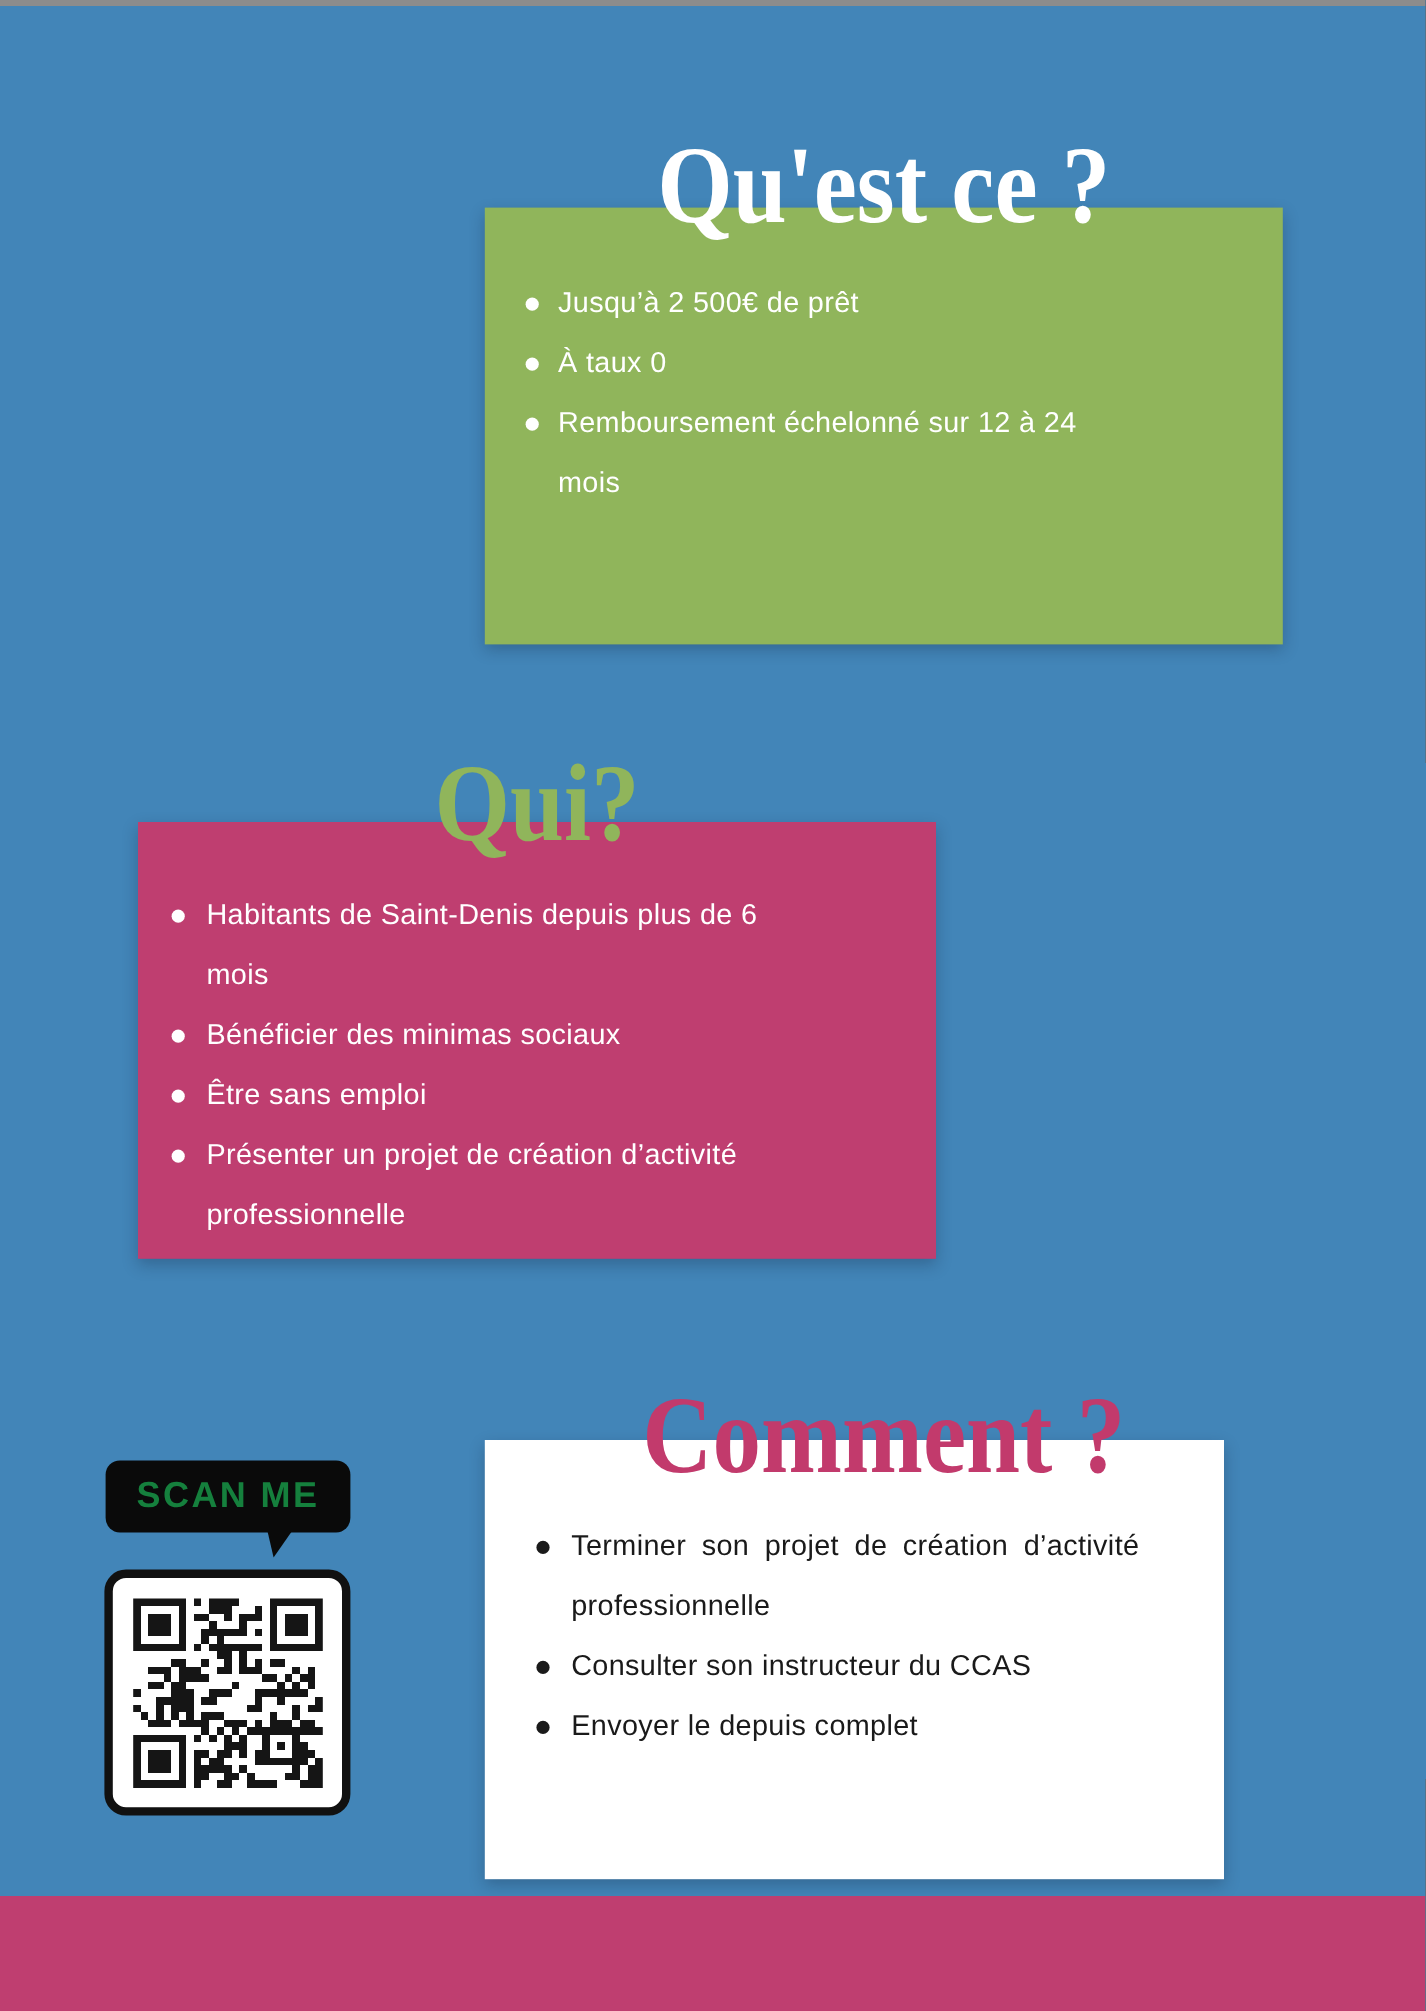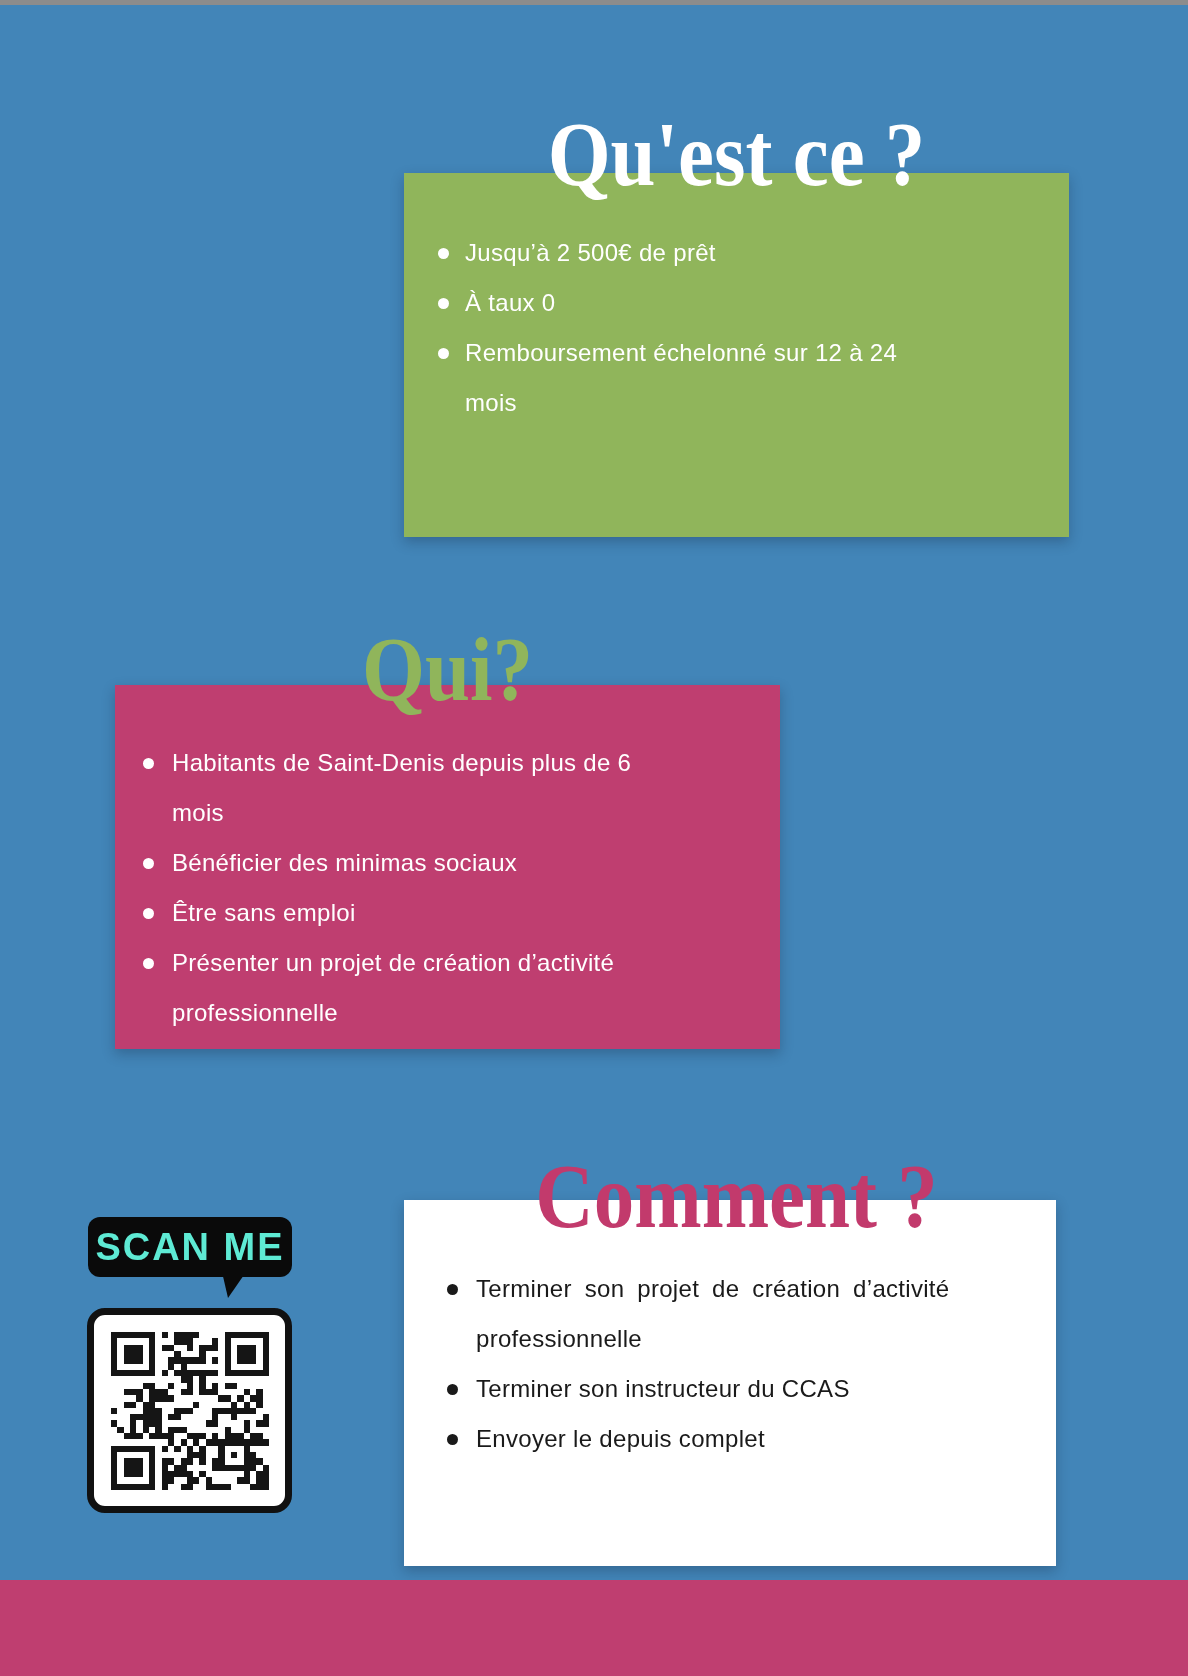--- a/index.html
+++ b/index.html
@@ -7,21 +7,21 @@
     position:relative; width:1188px; height:1676px; overflow:hidden;
     background:var(--page-blue,#4285B8);
     font-family:"Liberation Sans", sans-serif;
   }
   .top-strip { position:absolute; left:0; top:0; width:100%; height:5px; background:var(--edge-gray,#8C8C8C); }
   .bottom-bar { position:absolute; left:0; top:1580px; width:100%; height:96px; background:var(--magenta,#BF3E70); }
 
   .box { position:absolute; box-shadow:0 5px 12px rgba(10,20,40,.25); }
   .box-what { left:404px; top:173px;  width:665px; height:364px; background:var(--green,#90B55B); }
   .box-who  { left:115px; top:685px;  width:665px; height:364px; background:var(--magenta,#BF3E70); }
-  .box-how  { left:404px; top:1200px; width:616px; height:366px; background:#FFFFFF;padding-left:36px; }
+  .box-how  { left:404px; top:1200px; width:616px; height:366px; background:#FFFFFF; }
 
   .title {
     position:absolute; margin:0; z-index:3; line-height:1;
     font-family:"Liberation Serif", serif; font-weight:bold;
     font-size:92px; text-align:center; transform:scaleX(.88);
     white-space:pre;
   }
   .title-what { left:404px; width:665px; top:108px;  color:#FFFFFF; }
   .title-who  { left:115px; width:665px; top:623px;  color:var(--green,#90B55B); }
   .title-how  { left:404px; width:665px; top:1150px; color:var(--title-magenta,#C23A6C); }
@@ -39,21 +39,21 @@
   .box-what .list li { padding-left:27px; }
   .box-who .list { top:53px; left:28px; right:8px; color:#FFFFFF; }
   .box-who .list li { padding-left:29px; }
   .box-how .list { top:64px; left:43px; right:8px; color:#1A1A1A; }
   .box-how .list li { padding-left:29px; }
   .box-how .list li:first-child { word-spacing:6px; }
 
   .scanme {
     position:absolute; left:88px; top:1217px; width:204px; height:60px;
     background:#0A0A0A; border-radius:12px; z-index:2;
-    color:#5eead4; font-weight:bold; font-size:38px; letter-spacing:2px;
+    color:#15803d; font-weight:bold; font-size:30px; letter-spacing:2px;
     line-height:60px; text-align:center;
   }
   .scanme-tail {
     position:absolute; left:222px; top:1272px; width:0; height:0; z-index:1;
     border-top:26px solid #0A0A0A;
     border-left:6px solid transparent;
     border-right:18px solid transparent;
   }
   .qrbox {
     position:absolute; left:87px; top:1308px; width:205px; height:205px;
@@ -89,21 +89,21 @@
       <li>Présenter un projet de création d’activité
 professionnelle</li>
     </ul>
   </div>
 
   <h1 class="title title-how">Comment ?</h1>
   <div class="box box-how">
     <ul class="list">
       <li>Terminer son projet de création d’activité
 professionnelle</li>
-      <li>Terminer son instructeur du CCAS</li>
+      <li>Consulter son instructeur du CCAS</li>
       <li>Envoyer le depuis complet</li>
     </ul>
   </div>
 
   <div class="scanme">
     <span>SCAN ME</span>
   </div>
   <div class="scanme-tail"></div>
 
   <div class="qrbox">

